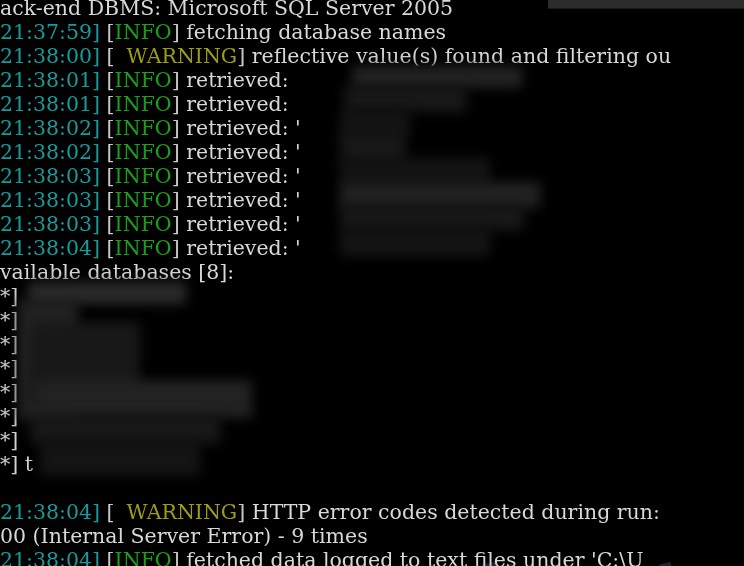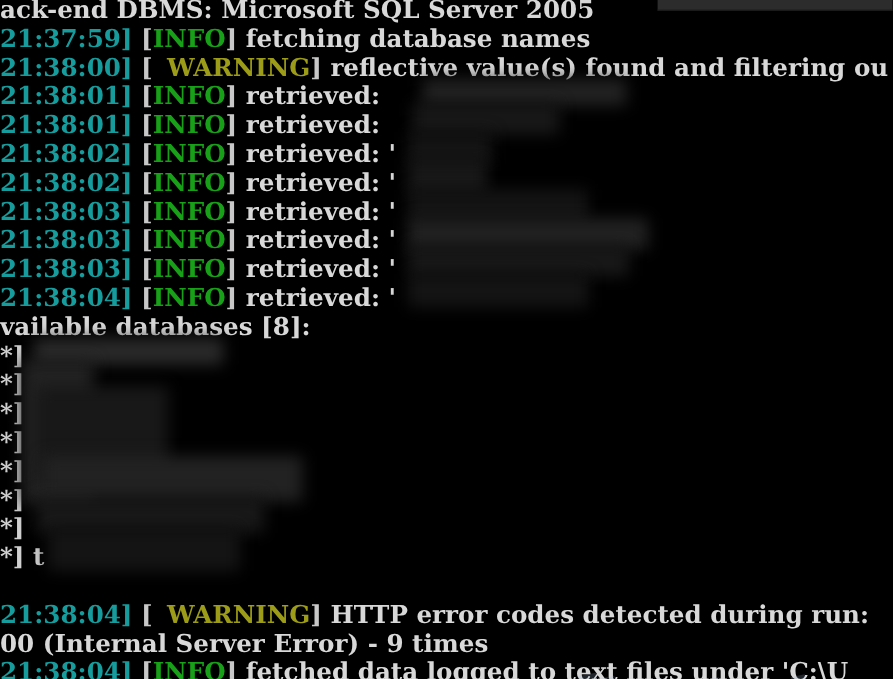--- a/index.html
+++ b/index.html
@@ -14,21 +14,20 @@
     overflow: hidden;
     font-family: "DejaVu Serif", "Liberation Serif", serif;
   }
 
   #terminal {
     position: relative;
     width: 744px;
     height: 566px;
     background: #000000;
     overflow: hidden;
-    font-weight: bold;
   }
 
   
   .top-strip {
     position: absolute;
     top: 0;
     left: 548px;
     width: 196px;
     height: 8px;
     background: #2c2c2c;

